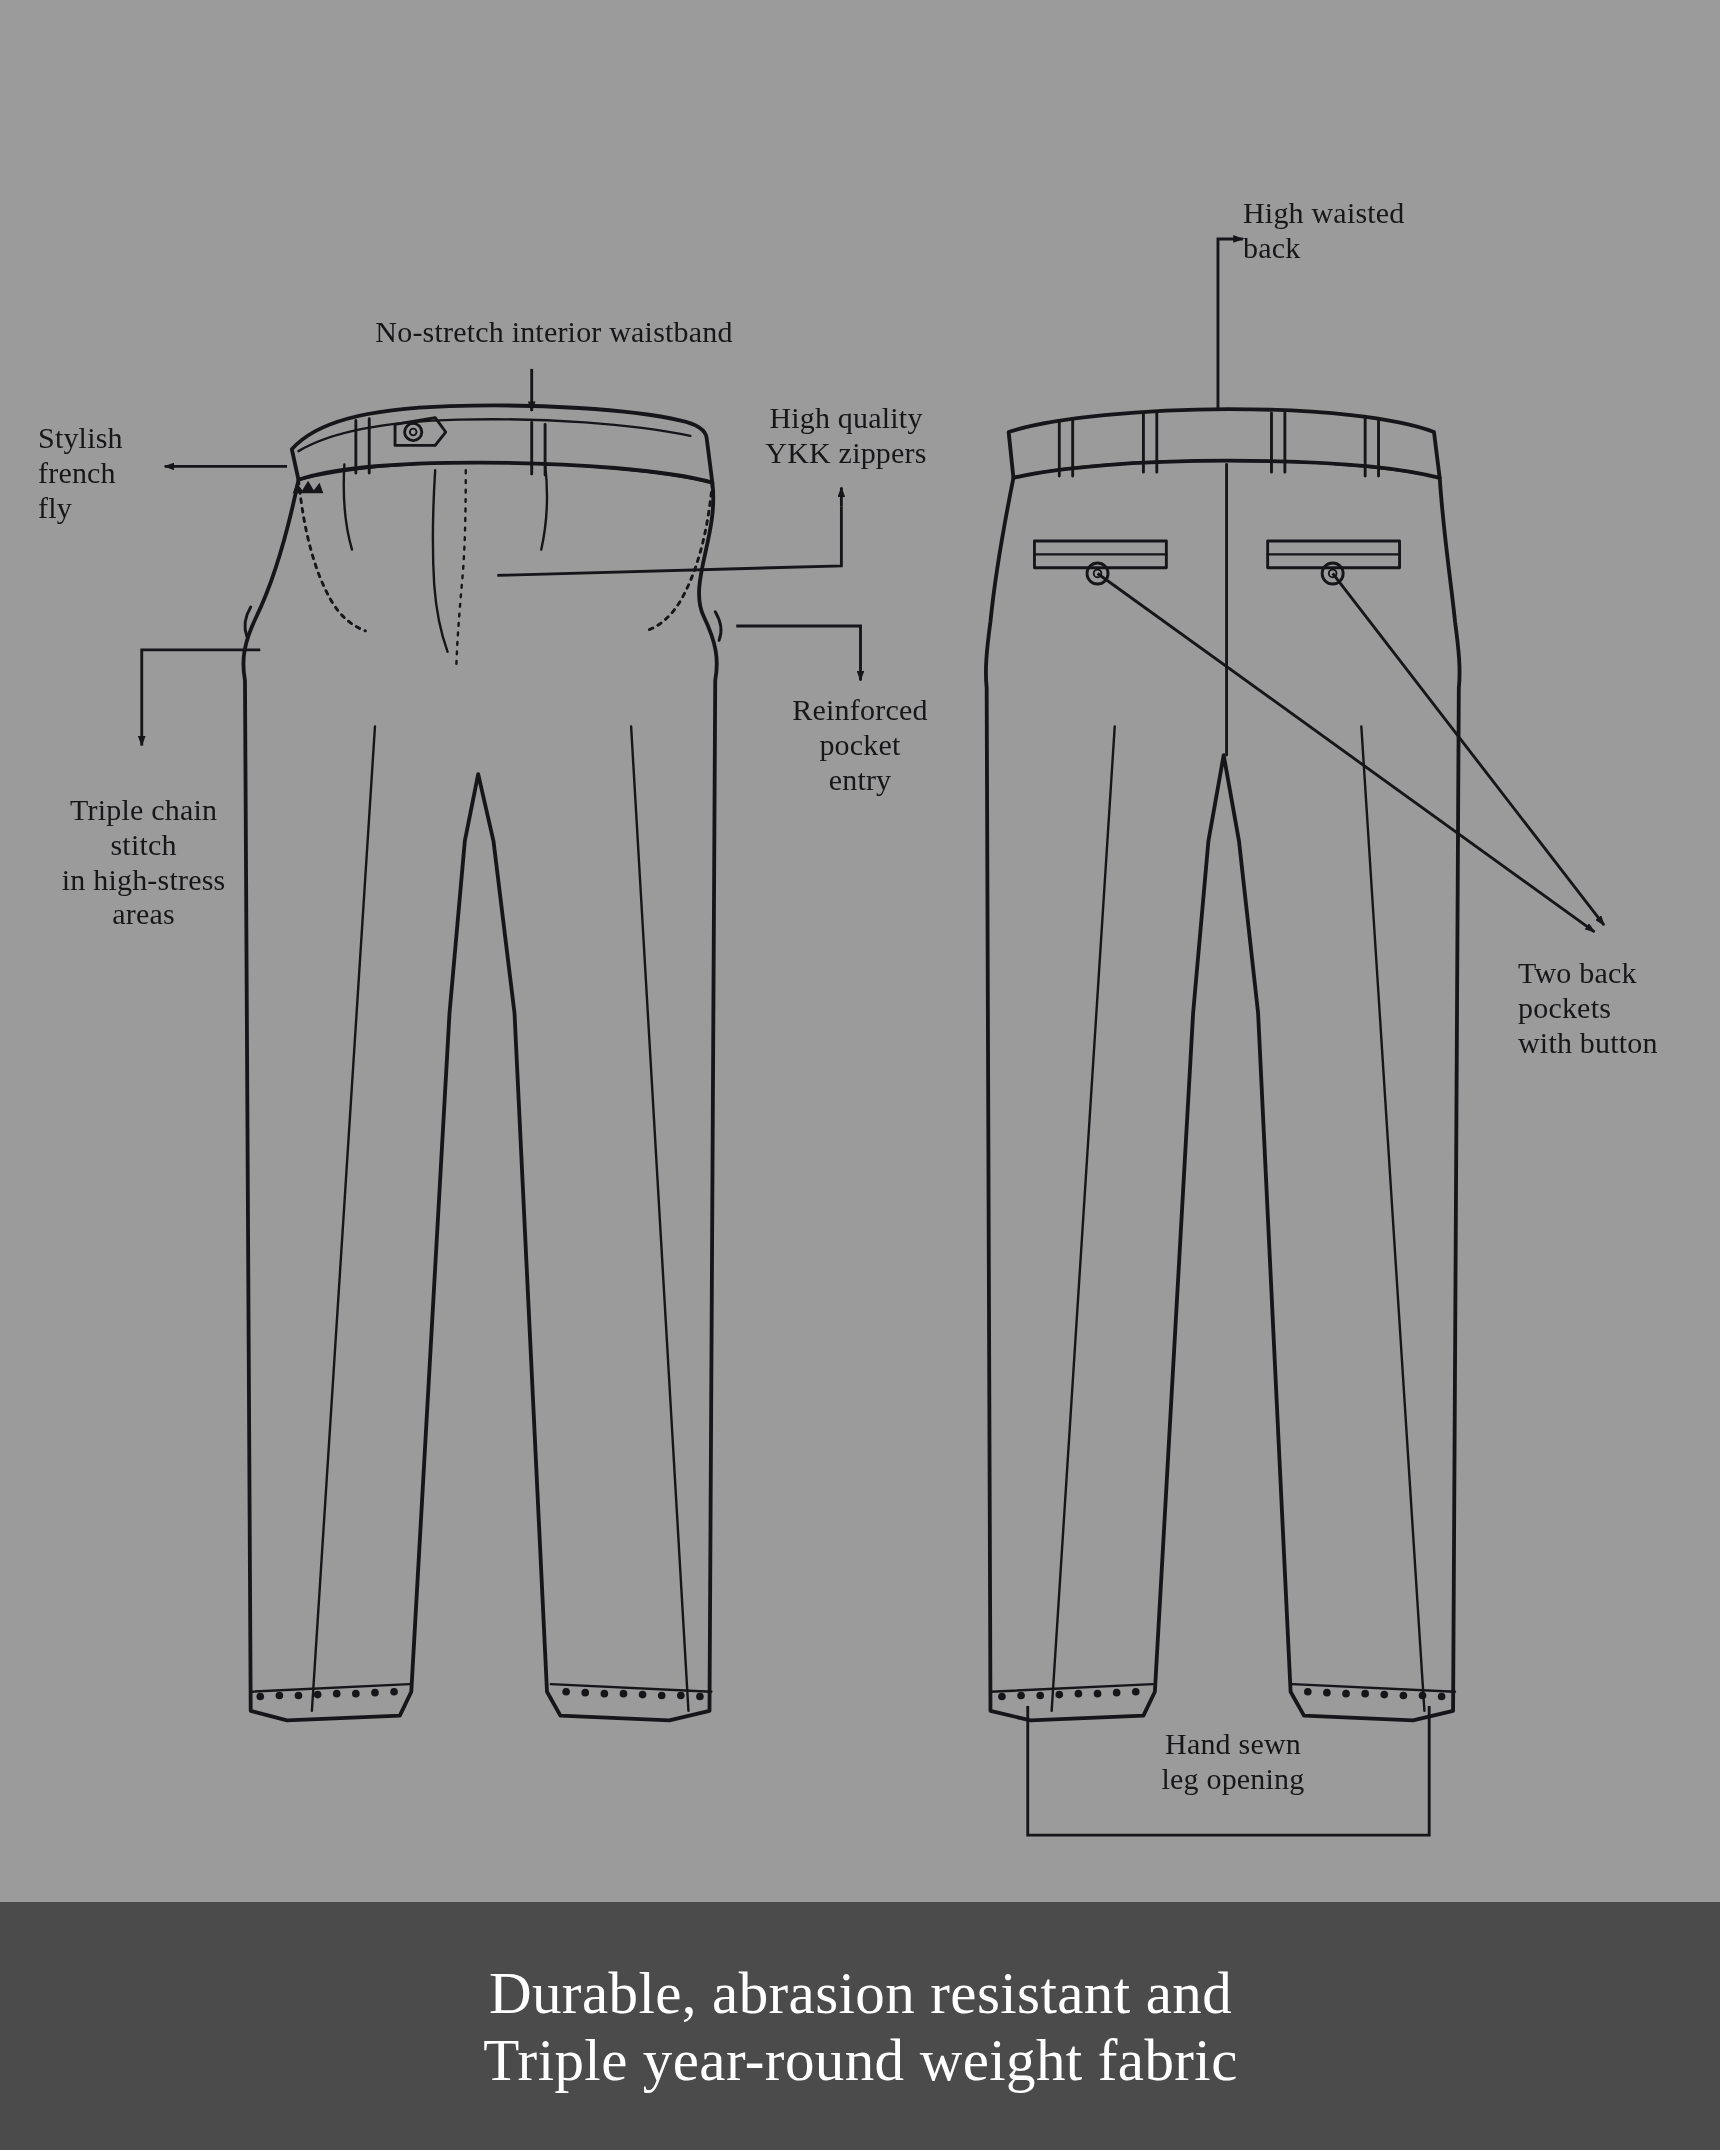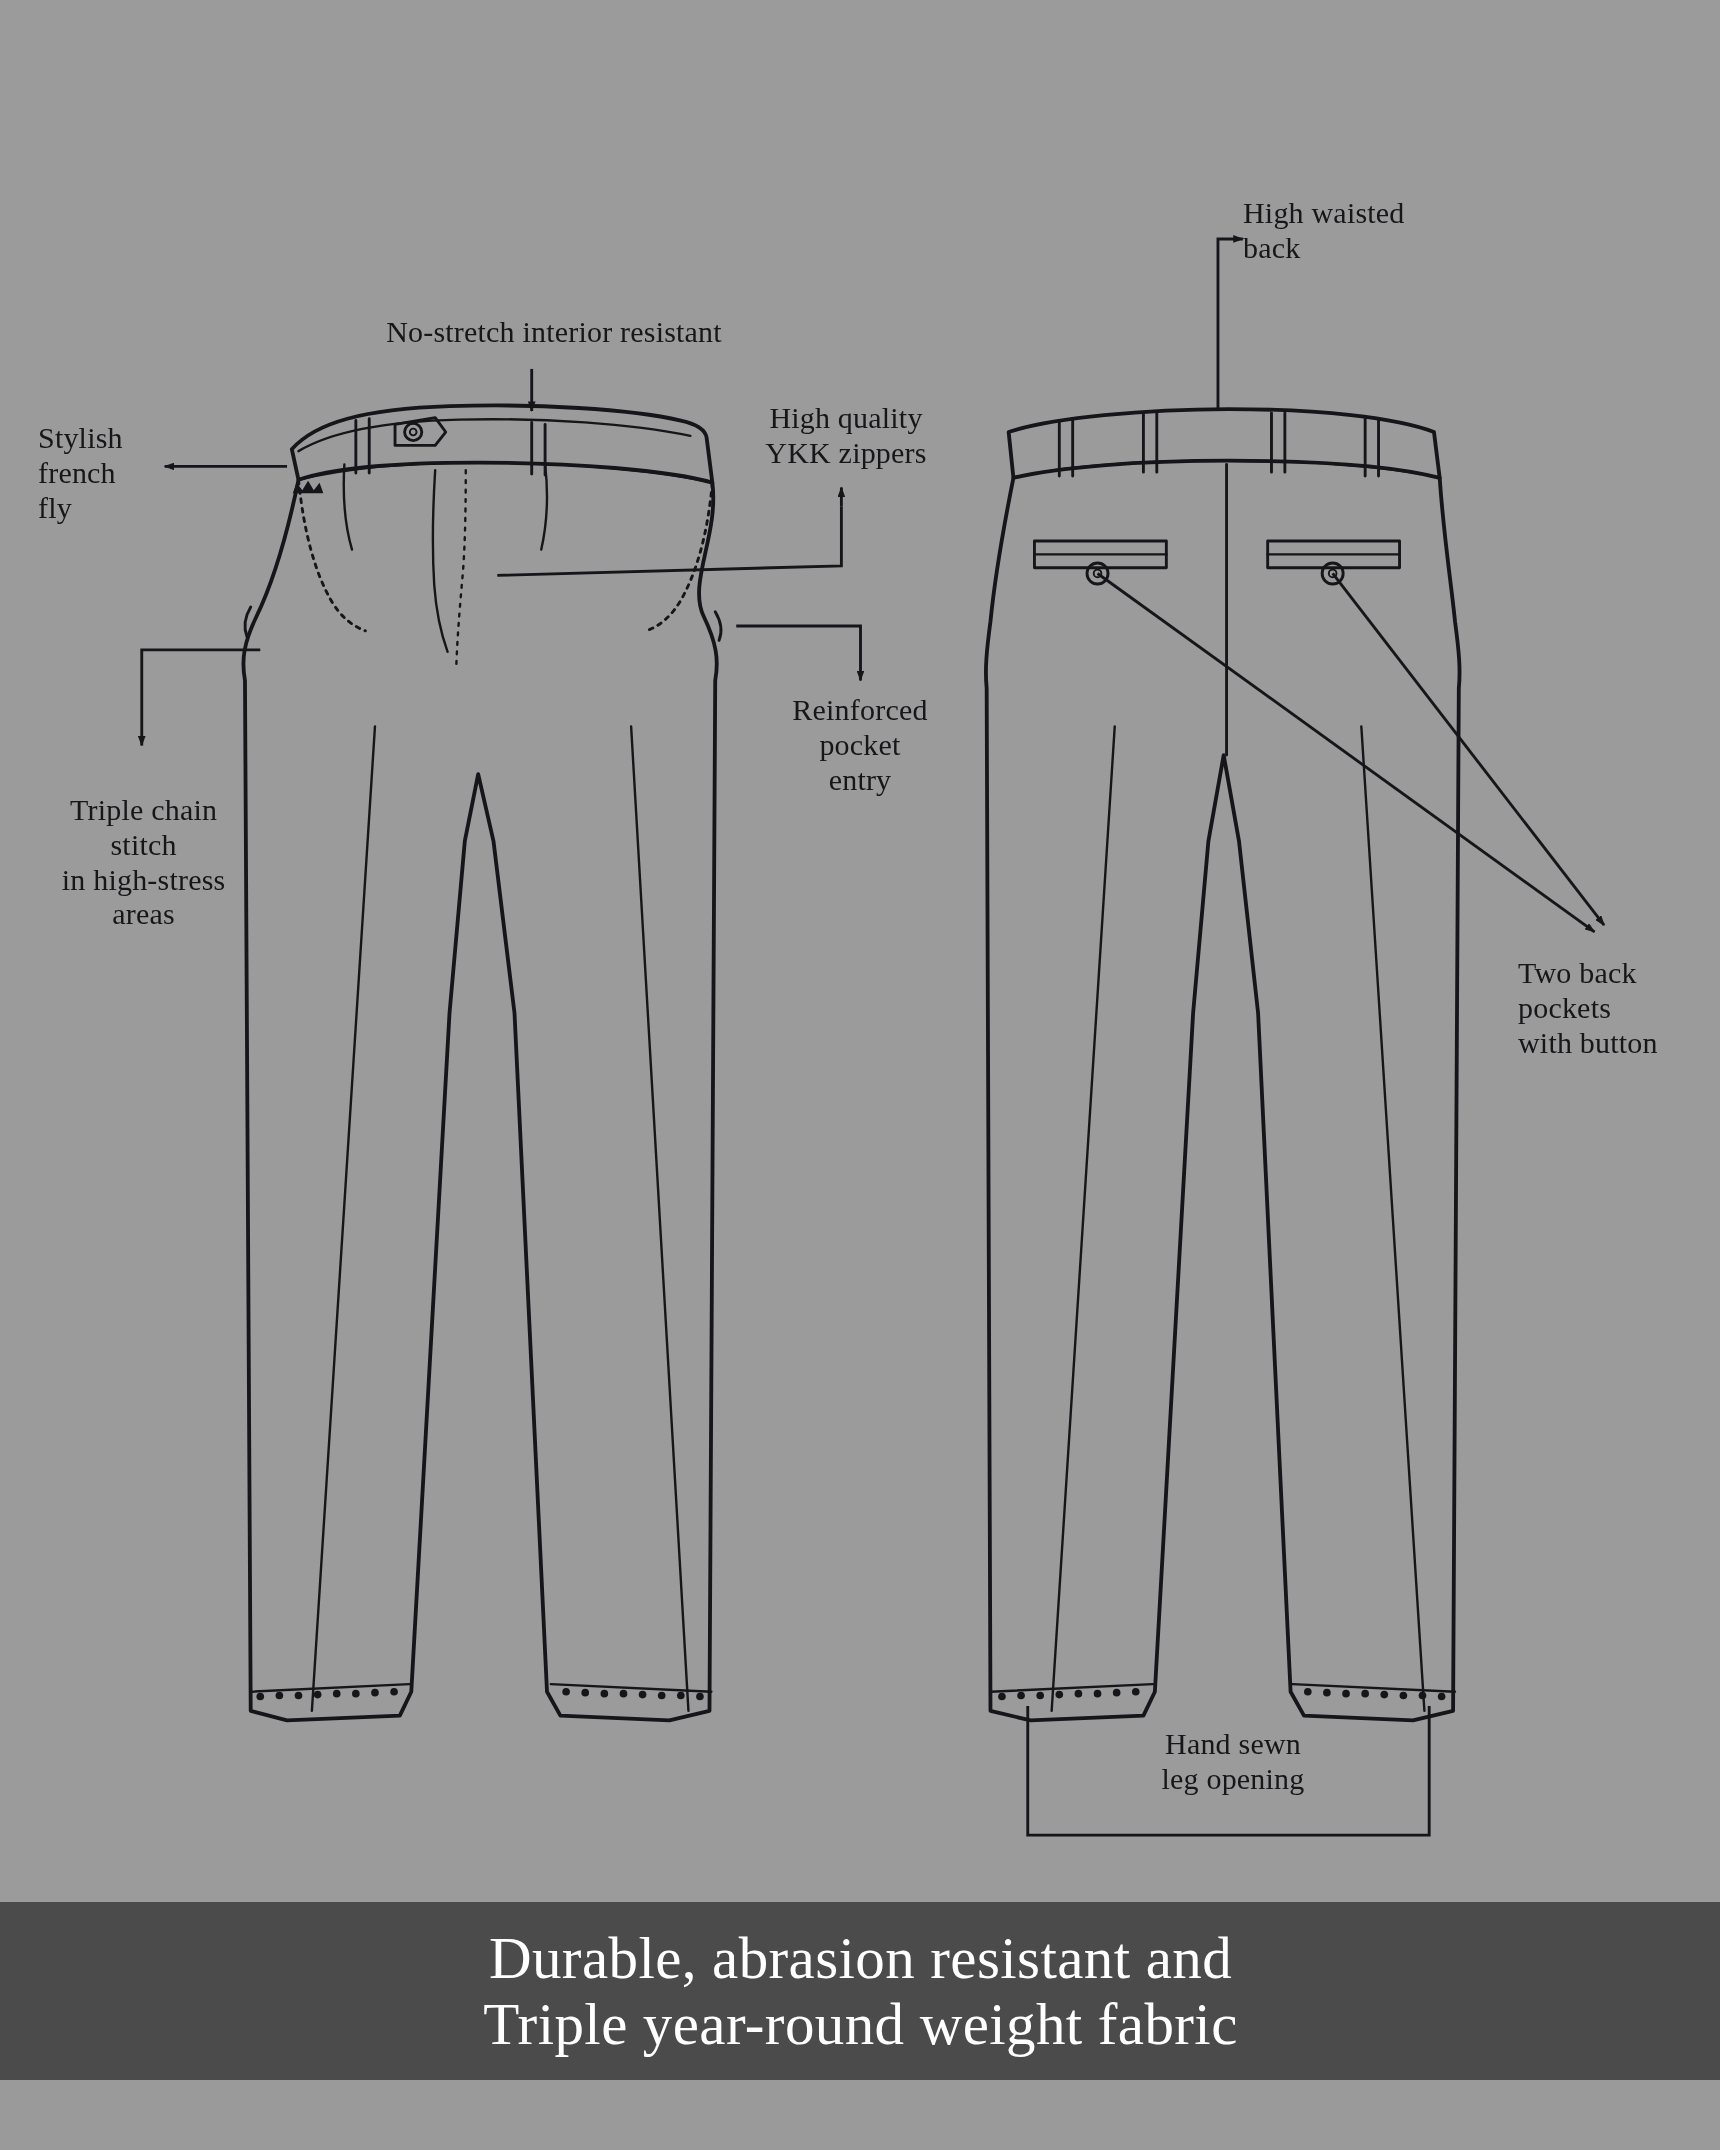--- a/index.html
+++ b/index.html
@@ -42,21 +42,21 @@
     white-space: pre-line;
   }
   .c-left   { text-align: left; }
   .c-center { text-align: center; }
 
   #footer-banner {
     position: absolute;
     left: 0;
     top: 1902px;
     width: 1721px;
-    height: 178px;
+    height: 249px;
     background: #4b4b4b;
     display: flex;
     flex-direction: column;
     align-items: center;
     justify-content: center;
   }
   #footer-banner .fline {
     color: #ffffff;
     font-family: "Liberation Serif", serif;
     font-size: 59px;
@@ -216,21 +216,21 @@
 
         <path d="M272,680 L148,680 L148,780" marker-end="url(#arrowhead)"></path>
 
         <path d="M1148,600 L1668,975" marker-end="url(#arrowhead)"></path>
         <path d="M1394,600 L1678,968" marker-end="url(#arrowhead)"></path>
 
         <path d="M1075,1785 L1075,1920 L1495,1920 L1495,1785"></path>
       </g>
     </svg>
 
-    <div class="callout c-center" style="left:315px; top:315px; width:478px;">No-stretch interior resistant</div>
+    <div class="callout c-center" style="left:315px; top:315px; width:478px;">No-stretch interior waistband</div>
 
     <div class="callout c-left" style="left:1243px; top:196px; width:287px;">High waisted
 back</div>
 
     <div class="callout c-center" style="left:736px; top:401px; width:220px;">High quality
 YKK zippers</div>
 
     <div class="callout c-left" style="left:38px; top:421px; width:153px;">Stylish
 french
 fly</div>

